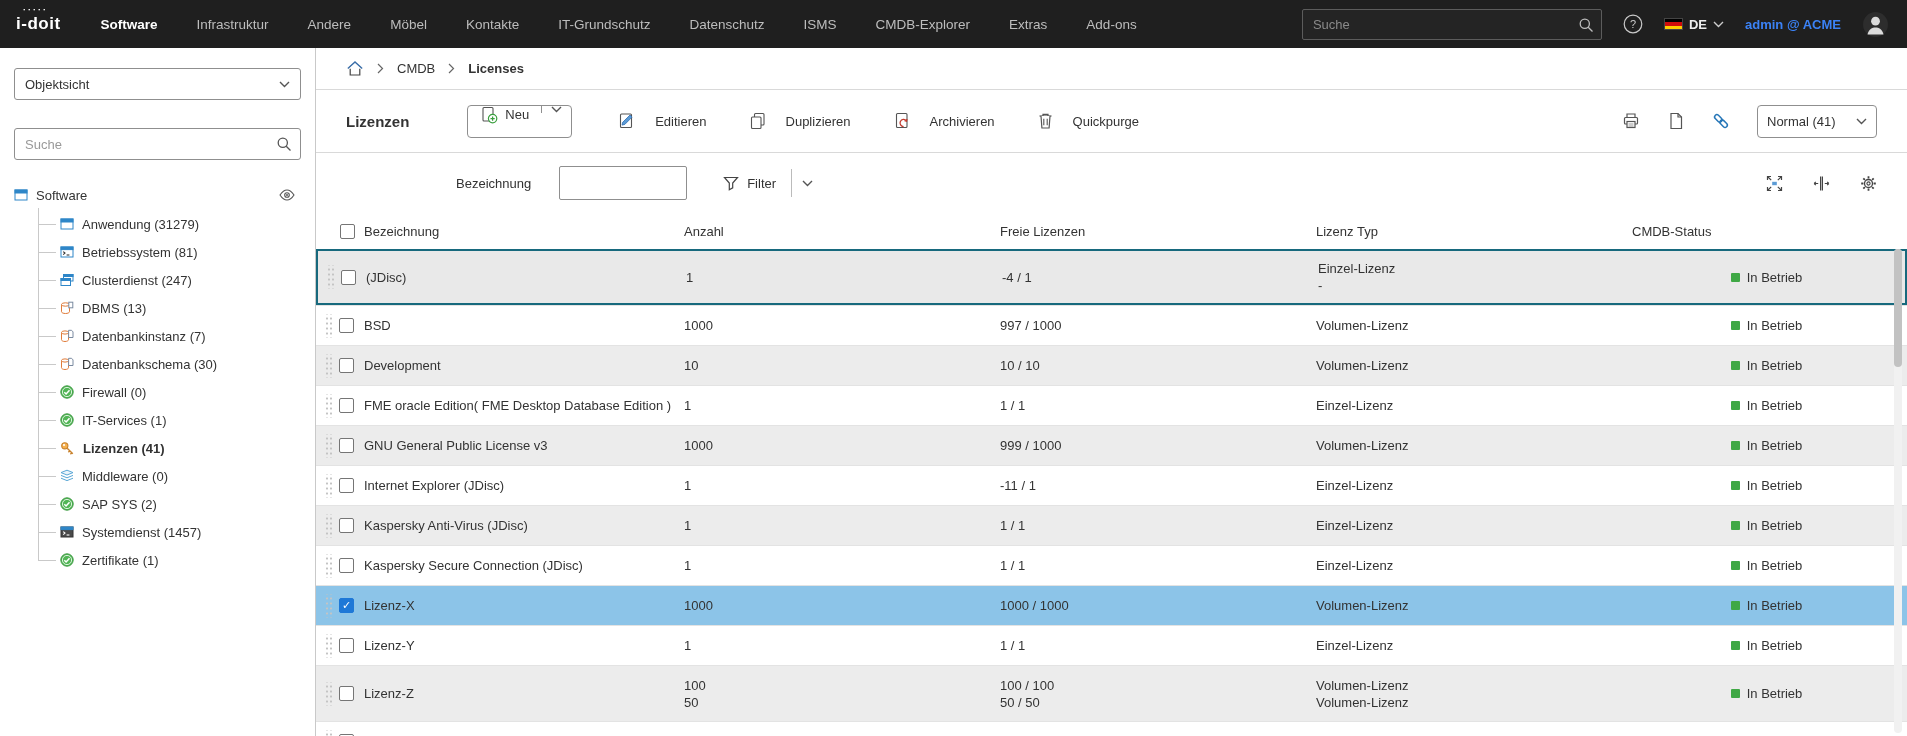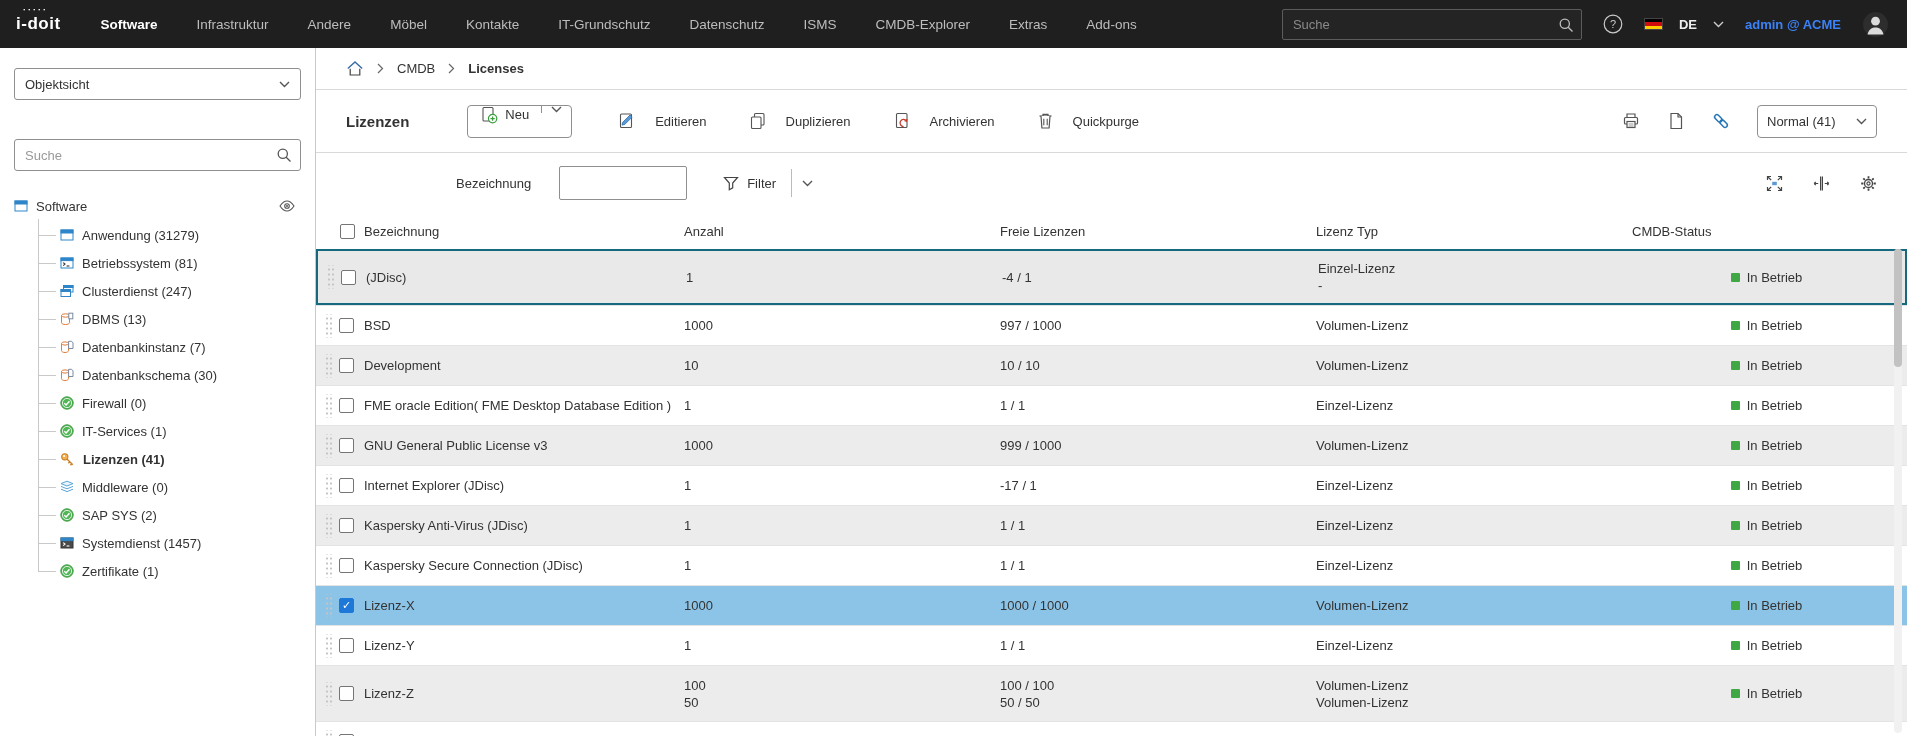--- a/index.html
+++ b/index.html
@@ -13,35 +13,35 @@
   .logo::before{content:"·····";position:absolute;top:-9px;left:7px;font-size:9px;letter-spacing:2px;color:#fff}
   .menu{display:flex;gap:39px}
   .menu-item{color:#bdbdbd;font-size:13.5px;cursor:pointer;white-space:nowrap}
   .menu-item.active{color:#fff;font-weight:bold}
   .topbar-right{margin-left:auto;display:flex;align-items:center;gap:21px}
   .tb-search{position:relative;width:300px}
   .tb-search input{width:100%;height:31px;background:#242424;border:1px solid #5c5c5c;border-radius:2px;
     color:#ddd;padding:0 32px 0 10px;font-size:13px;font-family:inherit}
   .tb-search input::placeholder{color:#8a8a8a}
   .tb-search .islot{position:absolute;right:8px;top:8px;color:#bdbdbd}
-  .lang{display:flex;align-items:center;gap:16px;color:#eee;font-weight:bold;cursor:pointer}
+  .lang{display:flex;align-items:center;gap:6px;color:#eee;font-weight:bold;cursor:pointer}
   .lang .islot{color:#ccc}
   .flag{width:19px;height:12px;display:flex;flex-direction:column;border:1px solid #444}
   .flag div{flex:1}
   .flag .f1{background:#000}.flag .f2{background:#d00c0c}.flag .f3{background:#ffce00}
   .user{color:#3b82f6;font-weight:bold;white-space:nowrap}
 
   
   .page{display:flex;height:688px}
   .sidebar{width:316px;flex-shrink:0;border-right:1px solid #c9c9c9;padding:20px 14px 0;background:#fff}
   .content{flex:1;position:relative;display:flex;flex-direction:column;overflow:hidden}
 
   
   .select{height:32px;border:1px solid #8f8f8f;border-radius:3px;display:flex;align-items:center;
-    justify-content:space-between;padding:0 10px;background:#fff;margin-bottom:39px;cursor:pointer}
+    justify-content:space-between;padding:0 10px;background:#fff;margin-bottom:28px;cursor:pointer}
   .select .islot{color:#555}
   .side-search{position:relative;margin-bottom:22px}
   .side-search input{width:100%;height:32px;border:1px solid #8f8f8f;border-radius:3px;padding:0 34px 0 10px;
     font-size:13px;font-family:inherit;color:#333}
   .side-search input::placeholder{color:#999}
   .side-search .islot{position:absolute;right:9px;top:8px;color:#555}
   .tree-root{display:flex;align-items:center;gap:8px;height:26px}
   .tree-root .eye{margin-left:auto;margin-right:6px;cursor:pointer}
   .tree ul{list-style:none;margin-left:24px;position:relative;padding-top:2px}
   .tree ul::before{content:"";position:absolute;left:0;top:0;bottom:14px;border-left:1px solid #c9c9c9}
@@ -618,21 +618,21 @@
           <div class="grid trow">
             <div class="cell c-check">
               <span class="handle"></span>
               <span class="cb"></span>
             </div>
             <div class="cell">Internet Explorer (JDisc)</div>
             <div class="cell">
               <div class="line">1</div>
             </div>
             <div class="cell">
-              <div class="line">-17 / 1</div>
+              <div class="line">-11 / 1</div>
             </div>
             <div class="cell">
               <div class="line">Einzel-Lizenz</div>
             </div>
             <div class="cell c-status">
               <span class="dot"></span>
               <span>In Betrieb</span>
             </div>
           </div>
           <div class="grid trow odd">

